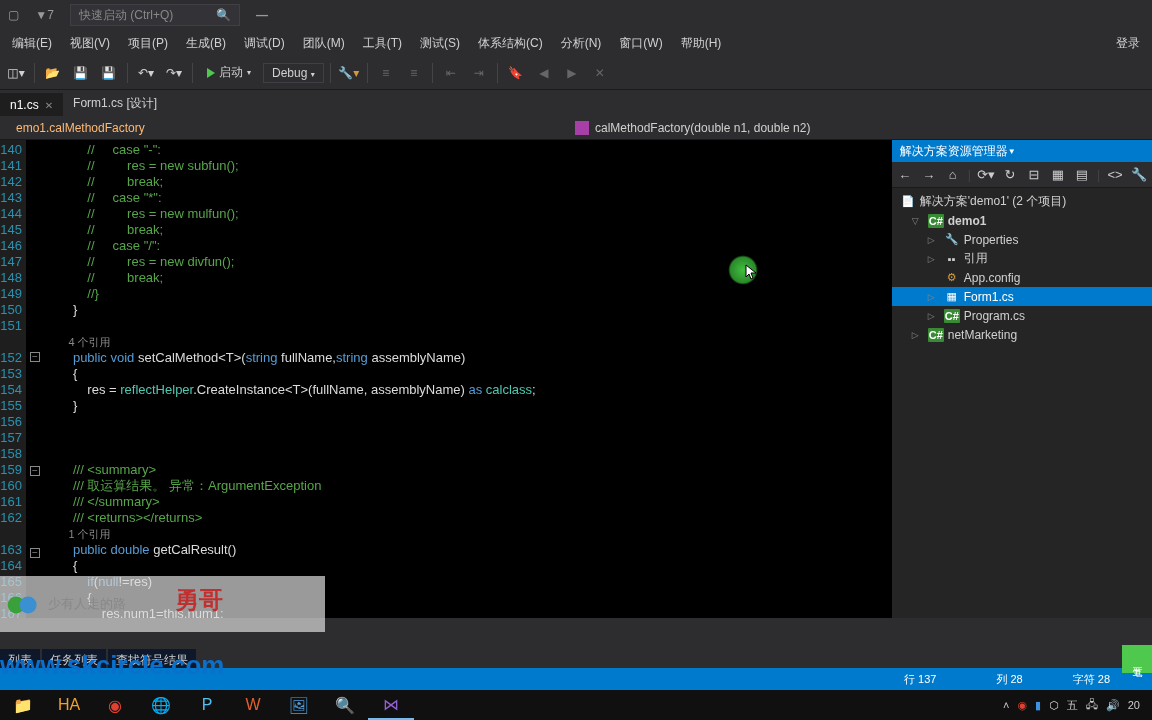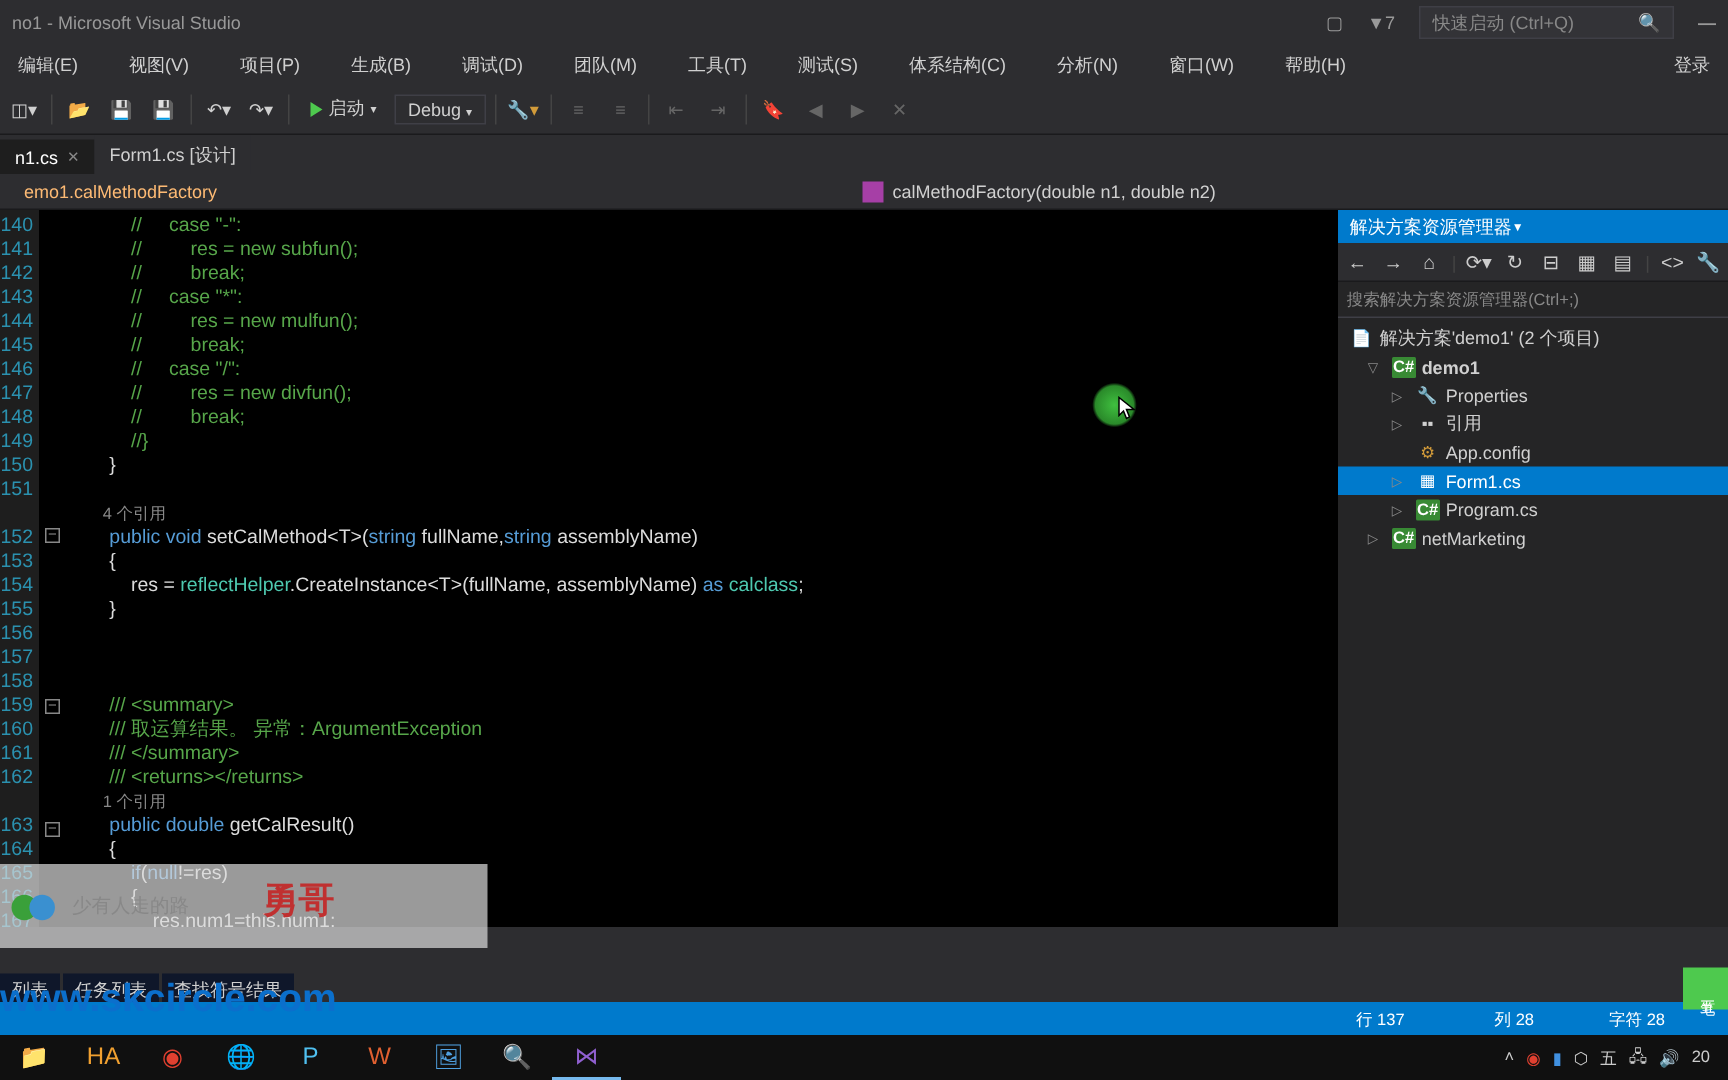--- a/index.html
+++ b/index.html
@@ -1,21 +1,21 @@
 <!DOCTYPE html>
 <html><head>
 <meta charset="utf-8">
 <style>
 * { margin: 0; padding: 0; box-sizing: border-box; font-family: "Microsoft YaHei", "Segoe UI", sans-serif; }
 body { width: 1152px; height: 720px; background: #2d2d30; color: #d0d0d0; overflow: hidden; position: relative; font-size: 12px; }
 .title-bar { height: 30px; background: #2d2d30; display: flex; align-items: center; padding: 0 8px; color: #999; font-size: 12px; }
 .title-bar .title { flex: 1; }
 .title-bar .icons { display: flex; gap: 16px; align-items: center; }
 .title-bar .search-box { background: #333337; border: 1px solid #3f3f46; padding: 2px 8px; width: 170px; height: 22px; color: #888; font-size: 12px; display: flex; justify-content: space-between; align-items: center; }
-.menu-bar { height: 26px; background: #2d2d30; display: flex; align-items: center; padding: 0 4px; gap: 18px; }
+.menu-bar { height: 26px; background: #2d2d30; display: flex; align-items: center; padding: 0 4px; gap: 2px; }
 .menu-bar .item { padding: 3px 8px; color: #d0d0d0; font-size: 12px; cursor: pointer; }
 .menu-bar .right { margin-left: auto; padding-right: 8px; }
 .toolbar { height: 34px; background: #2d2d30; border-bottom: 1px solid #1a1a1c; display: flex; align-items: center; padding: 0 4px; gap: 4px; }
 .tb-btn { width: 24px; height: 24px; display: flex; align-items: center; justify-content: center; color: #d0d0d0; cursor: pointer; position: relative; }
 .tb-sep { width: 1px; height: 20px; background: #444; margin: 0 2px; }
 .tb-start { display: flex; align-items: center; gap: 4px; padding: 2px 8px; color: #d0d0d0; }
 .tb-start .tri { width: 0; height: 0; border-left: 8px solid #4ec94e; border-top: 5px solid transparent; border-bottom: 5px solid transparent; }
 .tb-debug { padding: 2px 8px; color: #d0d0d0; border: 1px solid #3f3f46; }
 .tabs-row { height: 26px; background: #2d2d30; display: flex; align-items: flex-end; padding-left: 0; }
 .tab { padding: 4px 10px; background: #2d2d30; color: #d0d0d0; font-size: 12px; display: flex; align-items: center; gap: 6px; border-top: 1px solid transparent; }
@@ -66,21 +66,20 @@
 .watermark1 .logo { position: absolute; left: 6px; top: 12px; width: 34px; height: 34px; }
 .watermark1 .txt { color: #888; font-size: 13px; }
 .watermark1 .big { color: #c03030; font-size: 24px; font-weight: bold; position: absolute; left: 175px; top: 8px; }
 .watermark2 { position: absolute; left: 0; top: 650px; color: #0b6fcc; font-size: 26px; font-weight: bold; font-family: Arial; }
 .side-float { position: absolute; right: 0; top: 645px; width: 30px; height: 28px; background: #4ec94e; color: #fff; font-size: 10px; display: flex; align-items: center; justify-content: center; writing-mode: vertical-rl; }
 </style>
 </head>
 <body>
 
 <div class="title-bar">
-  <span class="title">no1 - Microsoft Visual Studio</span>
   <div class="icons">
     <span>▢</span>
     <span>▼<span>7</span></span>
     <div class="search-box">
       <span>快速启动 (Ctrl+Q)</span>
       <span>🔍</span>
     </div>
     <span style="font-weight:bold;">—</span>
   </div>
 </div>
@@ -240,23 +239,20 @@
       <span class="ico">⌂</span>
       <span style="color:#444;">|</span>
       <span class="ico">⟳▾</span>
       <span class="ico">↻</span>
       <span class="ico">⊟</span>
       <span class="ico">▦</span>
       <span class="ico">▤</span>
       <span style="color:#444;">|</span>
       <span class="ico">&lt;&gt;</span>
       <span class="ico">🔧</span>
-    </div>
-    <div class="sol-search">
-      <span>搜索解决方案资源管理器(Ctrl+;)</span>
     </div>
     <div class="tree">
       <div class="tree-item">
         <span class="ico">📄</span>
         <span>解决方案'demo1' (2 个项目)</span>
       </div>
       <div class="tree-item l1">
         <span class="arrow">▽</span>
         <span class="ico csico">C#</span>
         <b>demo1</b>

